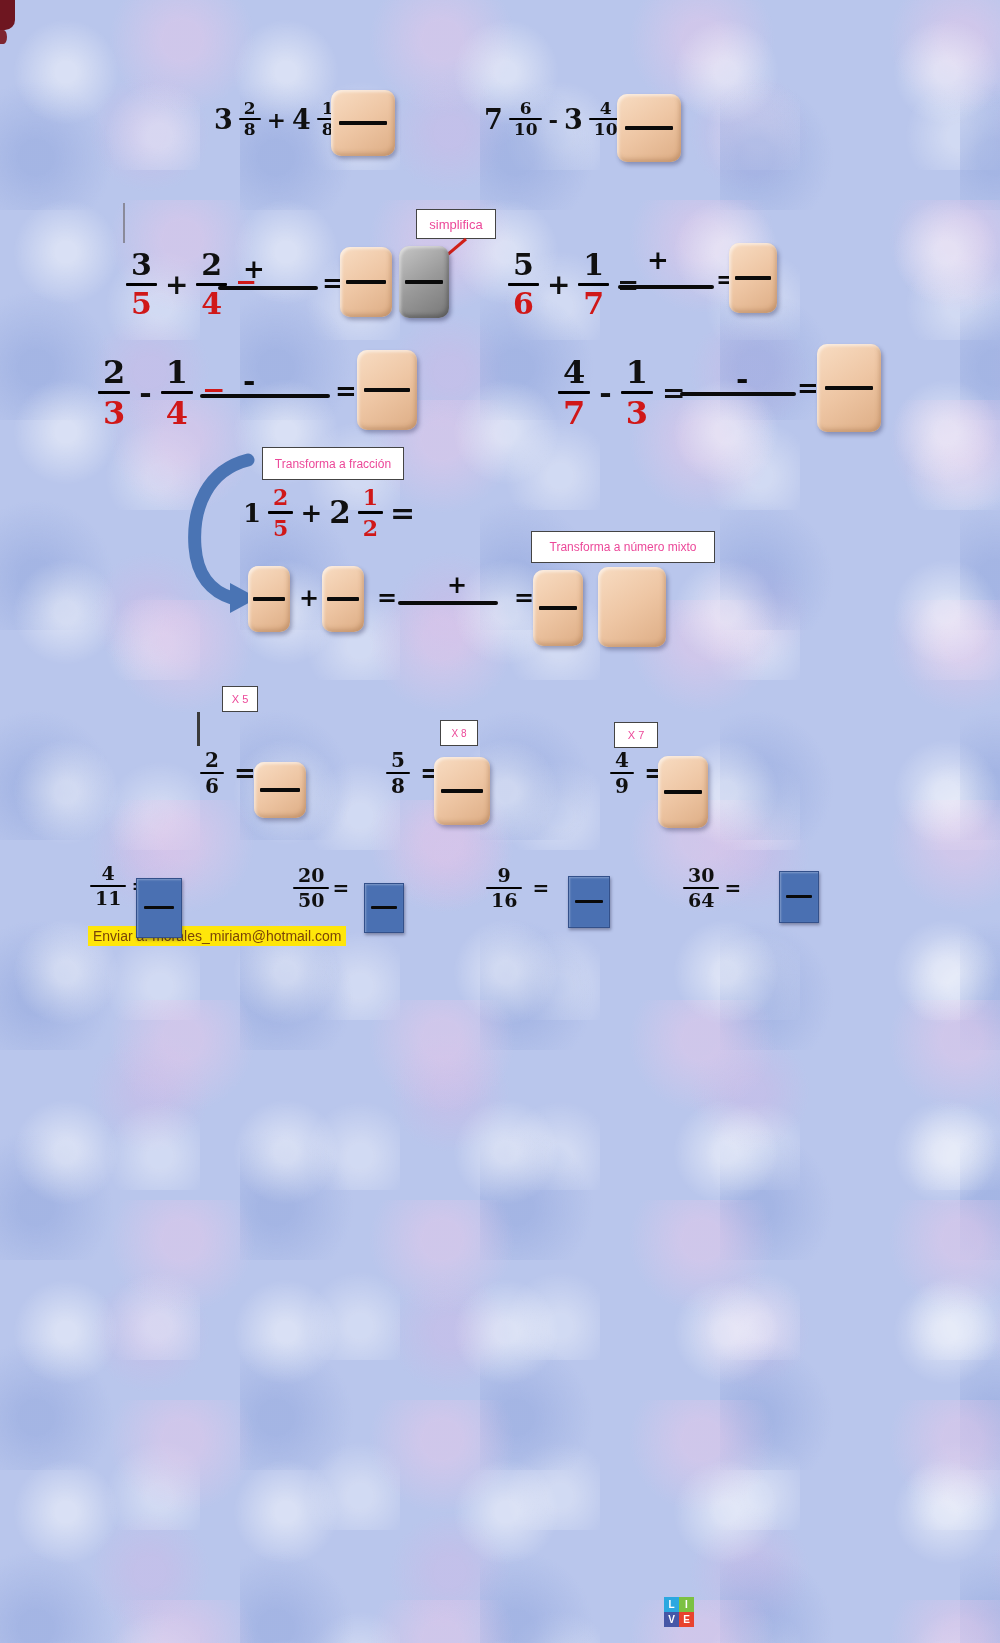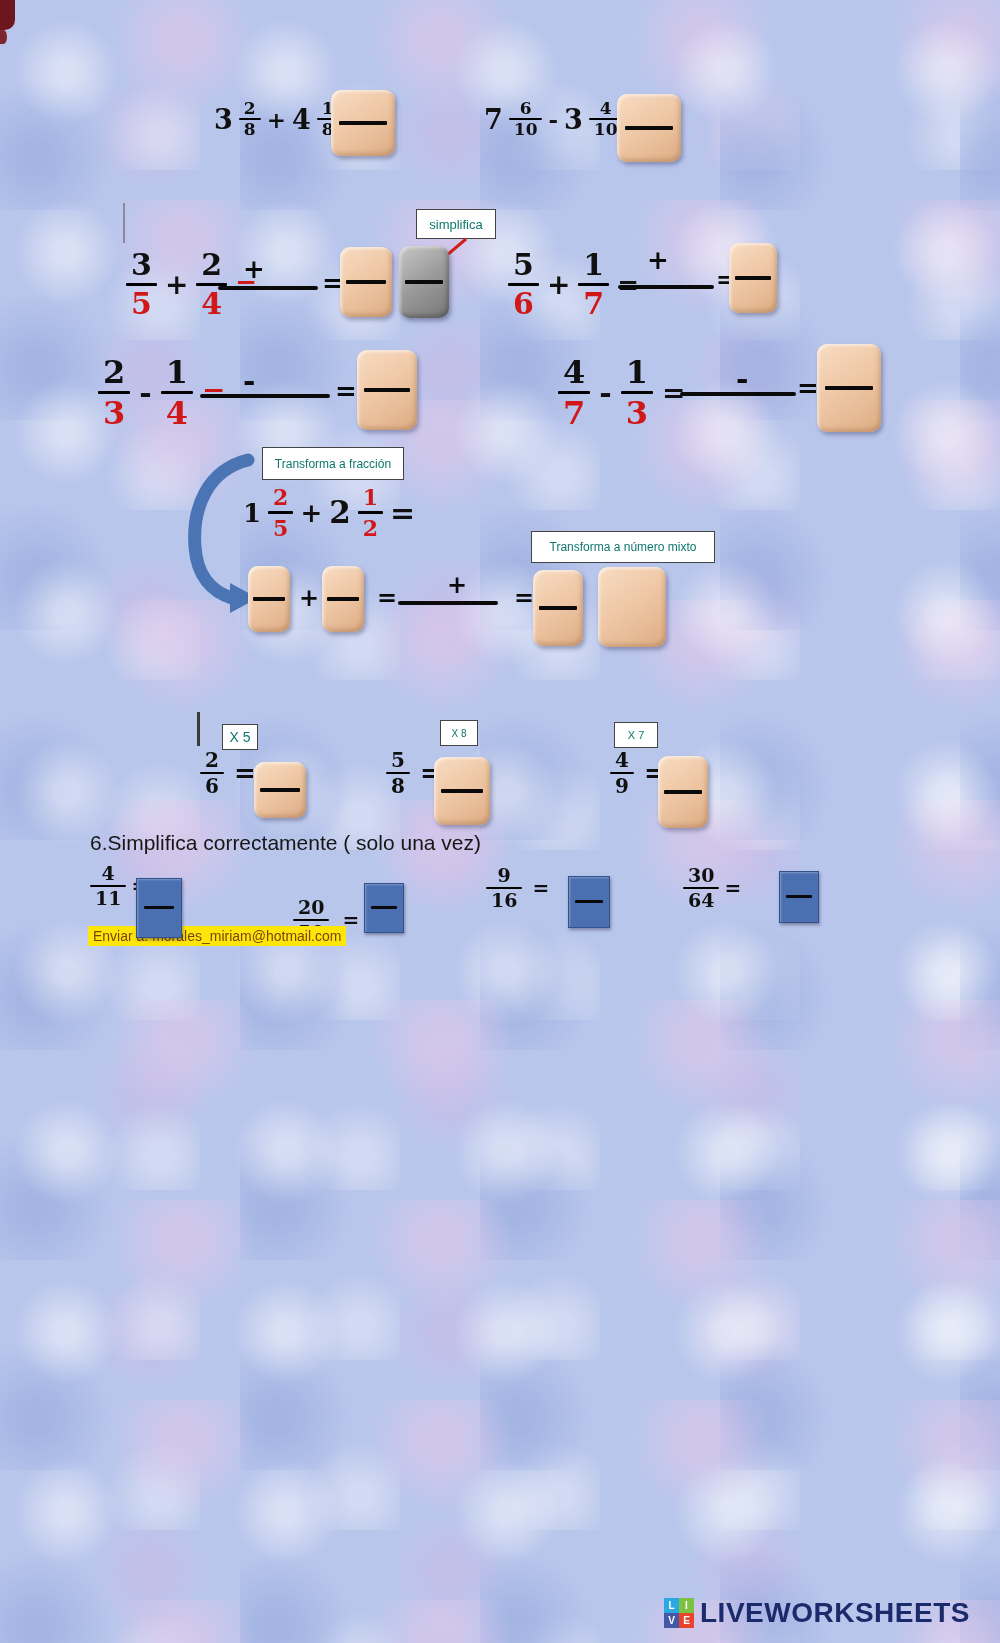--- a/index.html
+++ b/index.html
@@ -33,21 +33,21 @@
     box-shadow:2px 3px 4px rgba(40,40,80,.35), inset 2px 2px 3px rgba(255,255,255,.55), inset -2px -3px 4px rgba(140,90,50,.3);}
   .gbox{position:absolute;border-radius:10px;
     background:linear-gradient(145deg,#c6c6c6,#9a9a9a 50%,#777);
     box-shadow:2px 3px 4px rgba(40,40,80,.4), inset 2px 2px 3px rgba(255,255,255,.45), inset -2px -3px 4px rgba(50,50,50,.4);}
   .bbox{position:absolute;background:#4a70b2;border:1px solid #33508a;z-index:3;
     box-shadow:1px 2px 3px rgba(30,30,60,.4), inset 1px 1px 2px rgba(255,255,255,.3);}
   .bar{position:absolute;left:12%;right:12%;top:50%;height:4px;margin-top:-2px;background:#0a0a0a;border-radius:1px;}
   .bbox .bar{height:3px;left:15%;right:15%;}
   .hline{position:absolute;background:#0a0a0a;height:4px;border-radius:2px;}
   .opfloat{position:absolute;font-weight:bold;color:#0a0a0a;line-height:1;font-family:"DejaVu Serif",serif;}
-  .labelbox{position:absolute;background:#fff;border:1px solid #444;color:#0f766e;
+  .labelbox{position:absolute;background:#fff;border:1px solid #444;color:#ec4899;
     font-family:"Liberation Sans",sans-serif;display:flex;align-items:center;justify-content:center;}
   .sectitle{position:absolute;font-family:"Liberation Sans",sans-serif;color:#161616;}
   .email{position:absolute;background:#ffe60a;font-family:"Liberation Sans",sans-serif;color:#7a4408;z-index:2;padding:2px 5px;}
   .footer{position:absolute;display:flex;align-items:center;gap:6px;}
   .logo{display:grid;grid-template-columns:15px 15px;}
   .lg{width:15px;height:15px;font:bold 10px/15px "Liberation Sans",sans-serif;color:#fff;text-align:center;}
   .l1{background:#2ba8e0;}.l2{background:#7cc142;}.l3{background:#4557a7;}.l4{background:#e8432e;}
   .brand{font-family:"Liberation Sans",sans-serif;font-weight:800;font-size:28px;color:#1b2a6b;letter-spacing:.5px;}
 </style>
 </head>
@@ -228,21 +228,21 @@
   <div class="opfloat" style="left:377px;top:586px;font-size:24px">=</div>
   <div class="hline" style="left:398px;top:601px;width:100px"></div>
   <div class="opfloat" style="left:447px;top:573px;font-size:24px">+</div>
   <div class="opfloat" style="left:514px;top:586px;font-size:24px">=</div>
   <div class="abox" style="left:533px;top:570px;width:50px;height:76px">
     <div class="bar"></div>
   </div>
   <div class="abox" style="left:598px;top:567px;width:68px;height:80px"></div>
 
 
-  <div class="labelbox" style="left:222px;top:724px;width:34px;height:24px;font-size:14px">X 5</div>
+  <div class="labelbox" style="left:222px;top:686px;width:34px;height:24px;font-size:11px">X 5</div>
   <div class="expr" style="left:200px;top:750px;gap:10px">
     <span class="frac f20">
       <span class="num">2</span>
       <span class="fbar"></span>
       <span class="den">6</span>
     </span>
     <span class="op" style="font-size:26px">=</span>
   </div>
   <div class="abox" style="left:254px;top:762px;width:52px;height:56px">
     <div class="bar"></div>
@@ -267,35 +267,34 @@
       <span class="num">4</span>
       <span class="fbar"></span>
       <span class="den">9</span>
     </span>
     <span class="op" style="font-size:26px">=</span>
   </div>
   <div class="abox" style="left:658px;top:756px;width:50px;height:72px">
     <div class="bar"></div>
   </div>
 
-  <div class="sectitle" style="left:90px;top:831px;font-size:21px">6.Simplifica correctamente ( solo una vez)</div>
 
   <div class="expr" style="left:90px;top:864px;gap:5px">
     <span class="frac f19">
       <span class="num">4</span>
       <span class="fbar"></span>
       <span class="den">11</span>
     </span>
     <span class="op" style="font-size:20px">=</span>
   </div>
   <div class="bbox" style="left:136px;top:878px;width:44px;height:58px">
     <div class="bar"></div>
   </div>
 
-  <div class="expr" style="left:293px;top:898px;gap:13px">
+  <div class="expr" style="left:293px;top:866px;gap:3px">
     <span class="frac f19">
       <span class="num">20</span>
       <span class="fbar"></span>
       <span class="den">50</span>
     </span>
     <span class="op" style="font-size:20px">=</span>
   </div>
   <div class="bbox" style="left:364px;top:883px;width:38px;height:48px">
     <div class="bar"></div>
   </div>
@@ -326,16 +325,15 @@
 
   <div class="email" style="left:88px;top:926px;font-size:14px">Enviar a: morales_miriam@hotmail.com</div>
 
   <div class="footer" style="left:664px;top:1597px">
     <div class="logo">
       <span class="lg l1">L</span>
       <span class="lg l2">I</span>
       <span class="lg l3">V</span>
       <span class="lg l4">E</span>
     </div>
-    <div class="brand">LIVEWORKSHEETS</div>
   </div>
 
 </div>
 
 </body></html>

